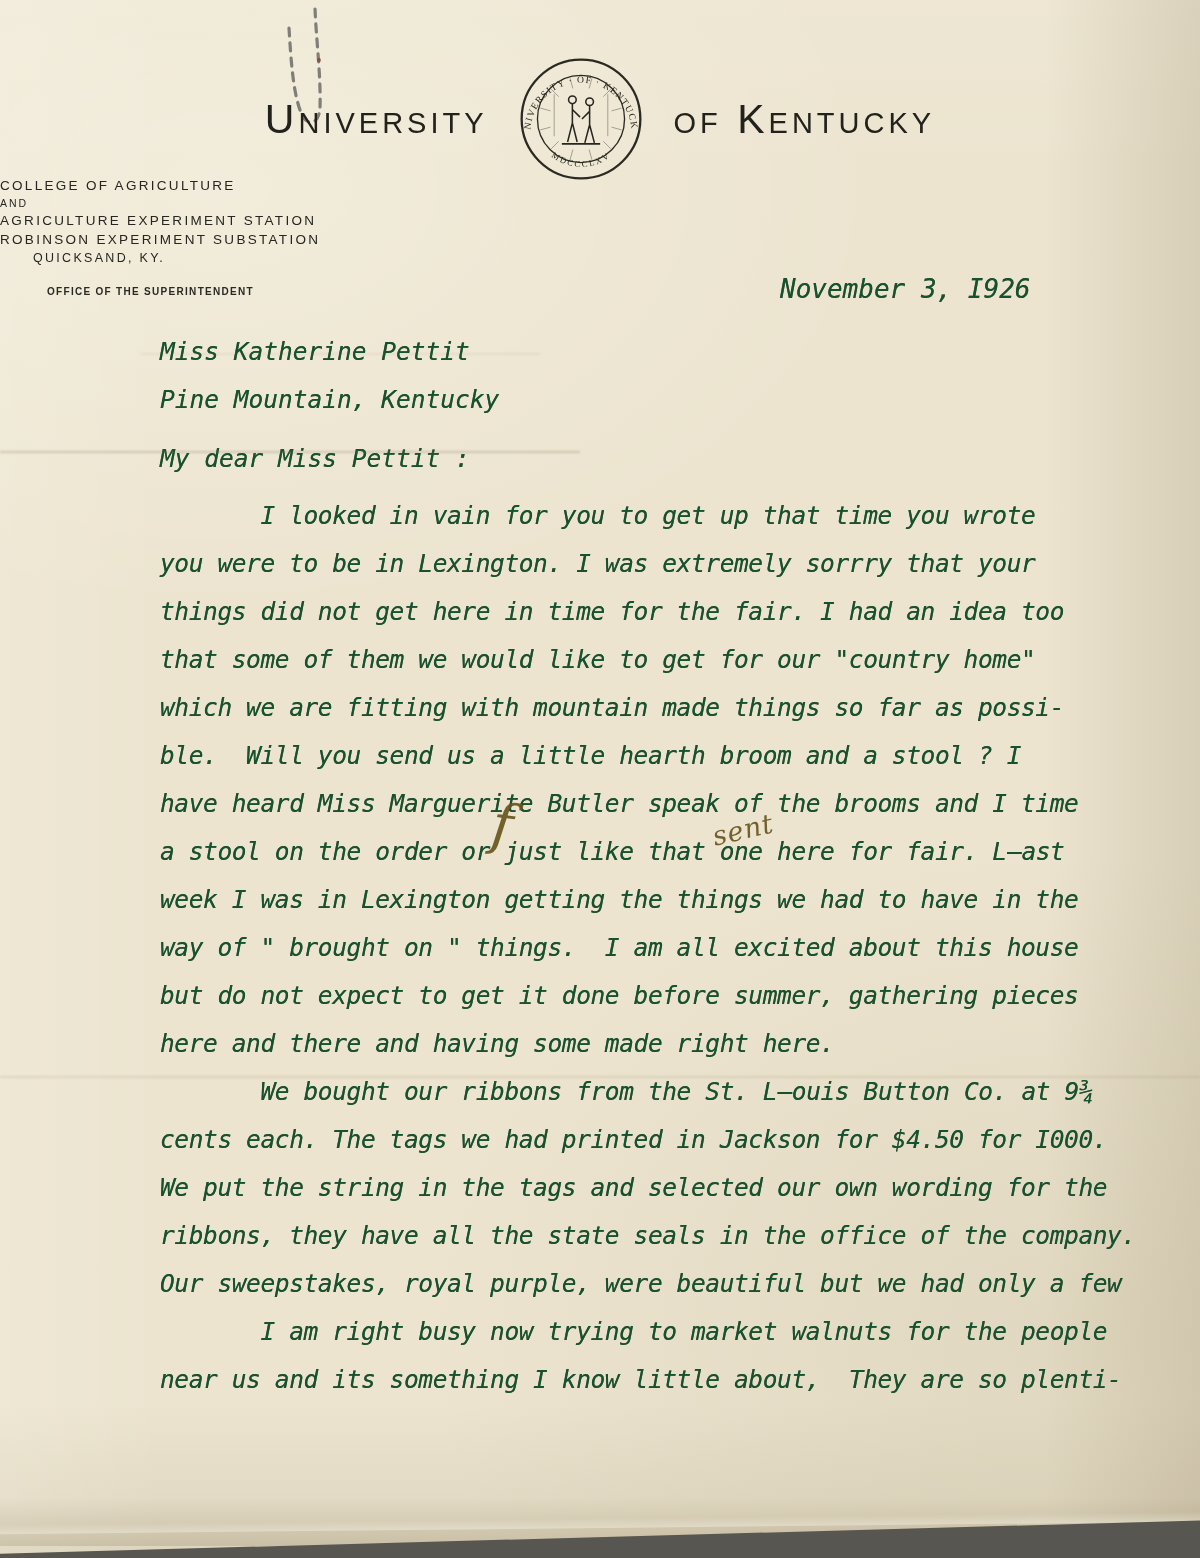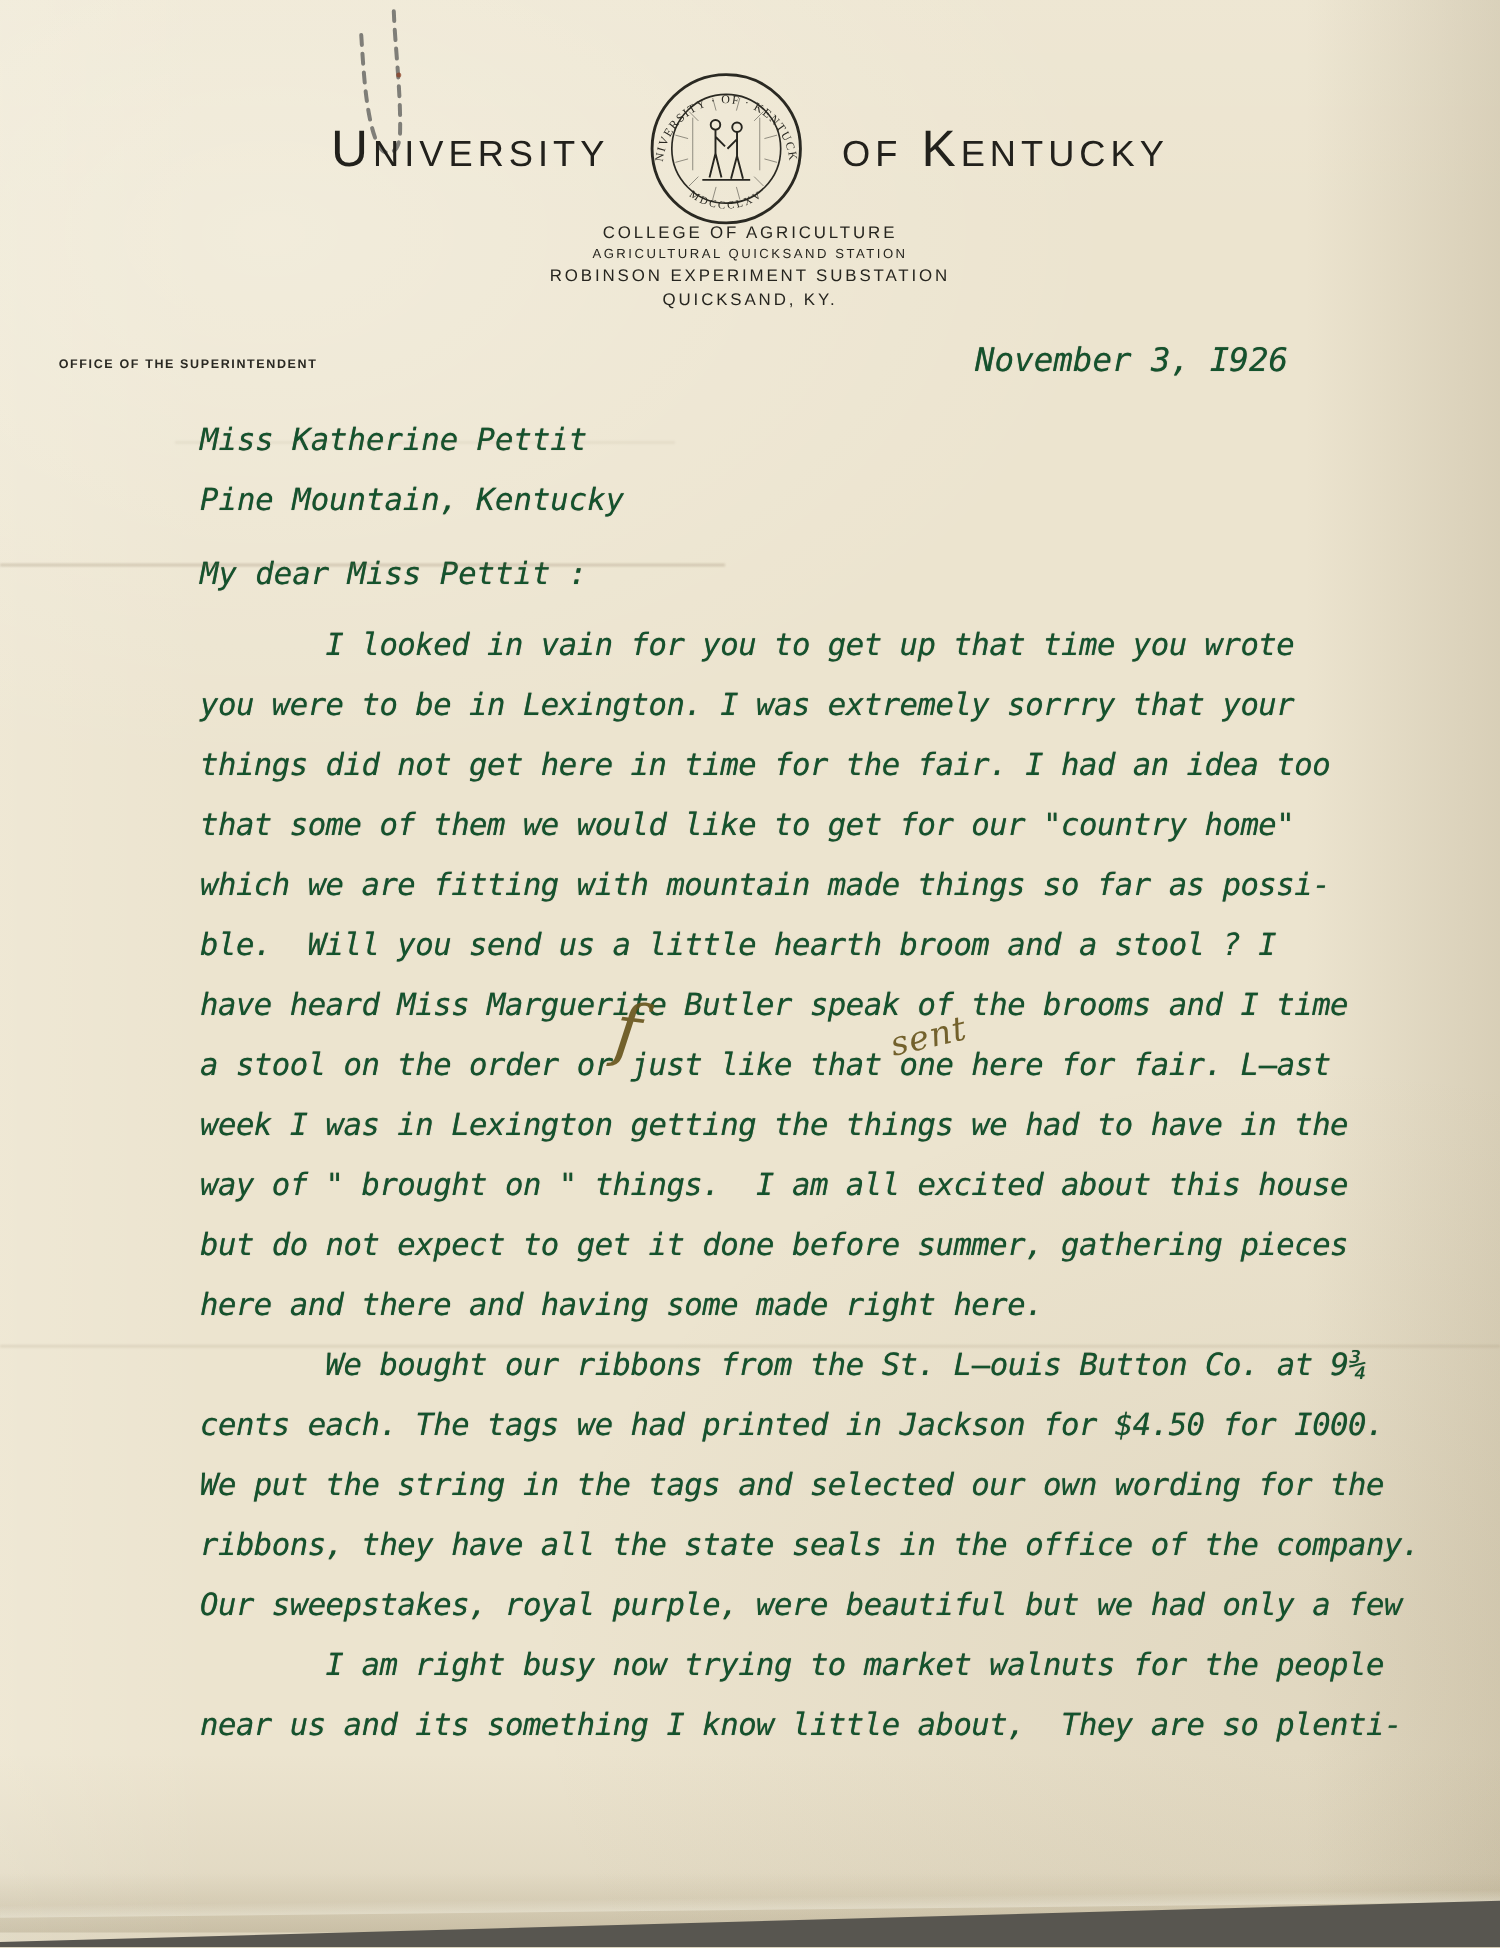--- a/index.html
+++ b/index.html
@@ -12,21 +12,21 @@
       linear-gradient(to bottom, rgba(255,255,246,.10), transparent 12%, transparent 90%, rgba(110,95,58,.12)),
       #ece4cf;
     font-family:"Liberation Sans", sans-serif;
   }
   .page{position:absolute;inset:0;}
 
   
   .masthead{position:absolute;top:52px;left:0;right:0;display:flex;justify-content:center;align-items:center;gap:26px;}
   .uni-text{font-family:Liberation Sans, sans-serif;font-variant:small-caps;font-size:41px;letter-spacing:4px;color:#22211c;white-space:nowrap;}
   .seal{width:134px;height:134px;flex:0 0 auto;}
-  .dept{position:absolute;top:176px;left:0;right:0;text-align:center;color:#26251f;}
+  .dept{position:absolute;top:176px;left:0;right:0;color:#26251f;}
   .dept > div{font-size:13.5px;letter-spacing:2.3px;line-height:19px;font-weight:500;}
   .dept > div:nth-child(2){font-size:10.5px;line-height:16px;letter-spacing:2px;}
   .dept > div:nth-child(5){font-size:12.5px;padding-left:33px;}
   .office{position:absolute;top:286px;left:47px;font-size:10px;font-weight:700;letter-spacing:1.3px;color:#2a2923;}
 
   
   .typed{font-family:"DejaVu Sans Mono", monospace;color:#14532d;text-shadow:0 0 0.6px rgba(59,56,49,.75);font-style:italic;}
   .date{position:absolute;top:274px;left:780px;font-size:26px;}
   .recipient{position:absolute;top:328px;left:160px;}
   .recipient > div{font-size:24.5px;line-height:48px;white-space:pre;}
@@ -97,21 +97,22 @@
         <circle cx="9" cy="-18" r="4"></circle>
         <path d="M9,-14 L9,6 M9,6 L4,25 M9,6 L14,25 M9,-8 L1,0"></path>
         <path d="M-20,26 L20,26"></path>
       </g>
     </svg>
     <div class="uni-text">of Kentucky</div>
   </div>
 
   <div class="dept">
       <div>COLLEGE OF AGRICULTURE</div>
-      <div>AGRICULTURAL QUICKSAND STATION</div>
+      <div>AND</div>
+      <div>AGRICULTURE EXPERIMENT STATION</div>
       <div>ROBINSON EXPERIMENT SUBSTATION</div>
       <div>QUICKSAND, KY.</div>
     </div>
 
   <div class="office">OFFICE OF THE SUPERINTENDENT</div>
 
   <div class="date typed">November 3, I926</div>
 
   <div class="recipient typed">
       <div>Miss Katherine Pettit</div>

